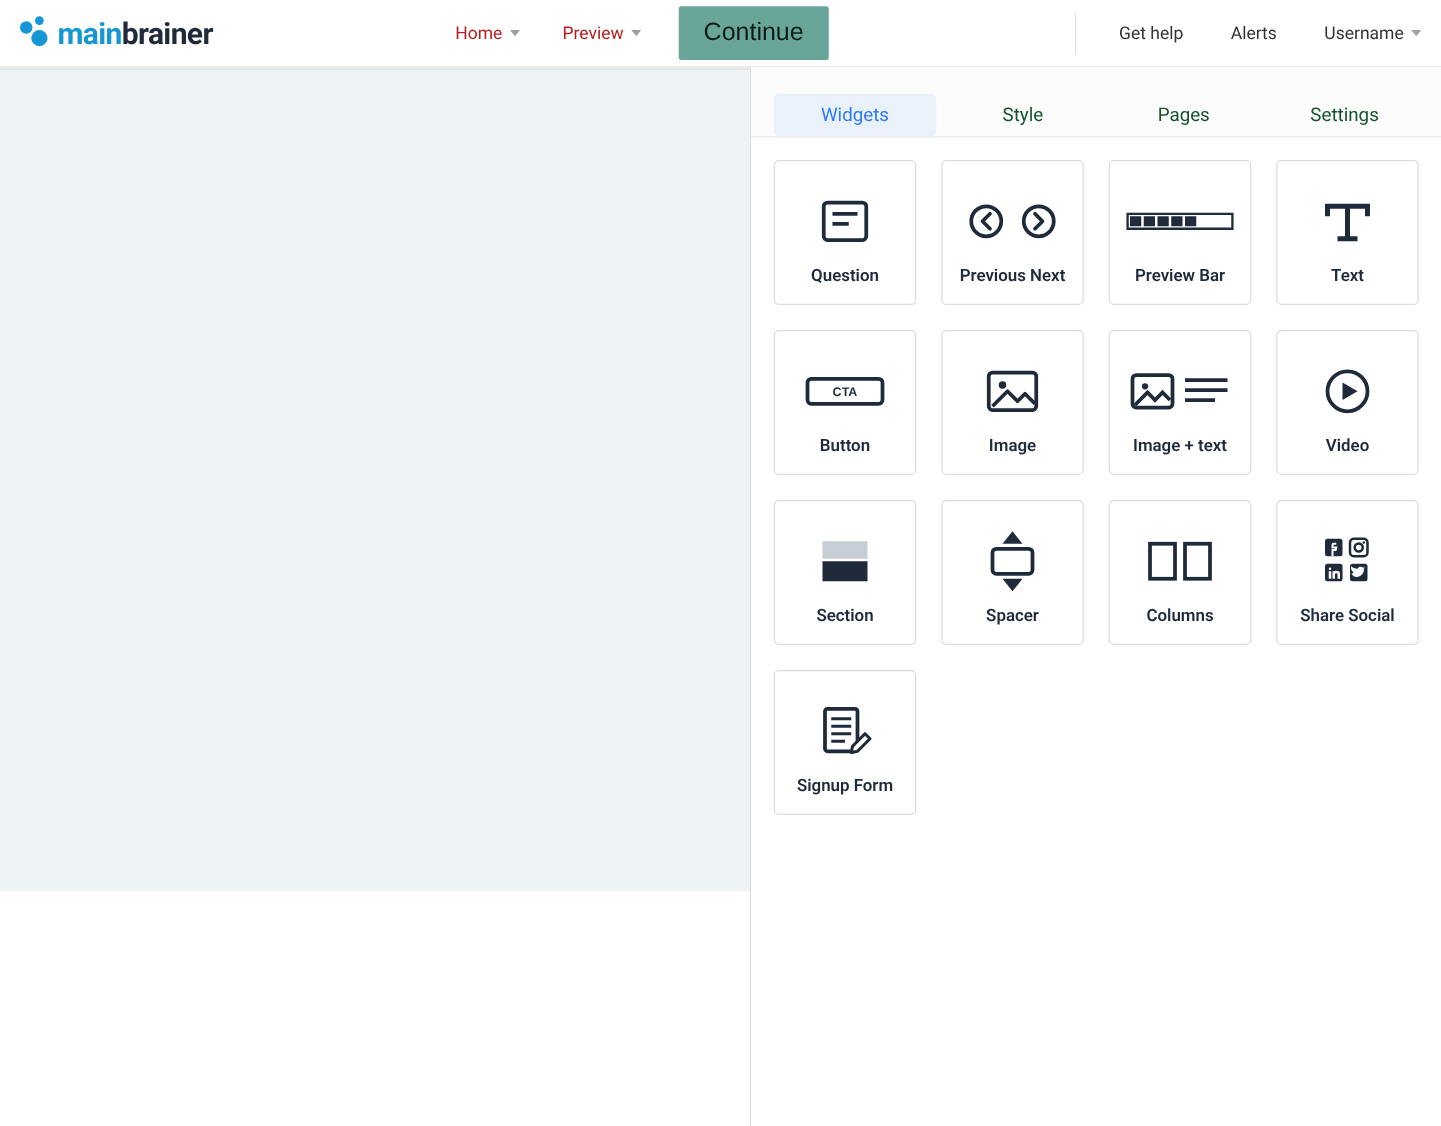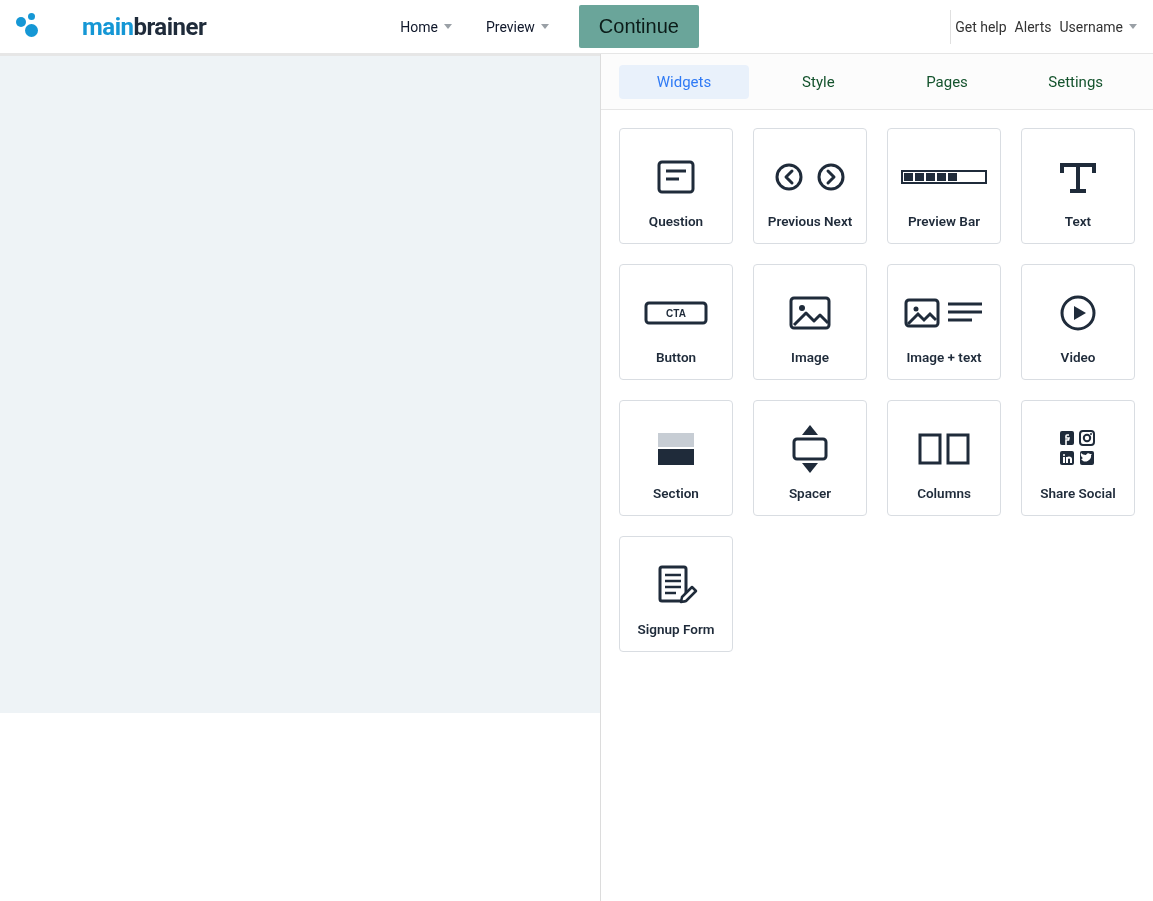--- a/index.html
+++ b/index.html
@@ -34,35 +34,35 @@
     height: 28px;
   }
   .logo-dots span {
     position: absolute;
     border-radius: 50%;
     background: #1597d5;
   }
   .logo-dots .d1 { width: 7px; height: 7px; left: 18px; top: 0; }
   .logo-dots .d2 { width: 10px; height: 10px; left: 6px; top: 4px; }
   .logo-dots .d3 { width: 13px; height: 13px; left: 15px; top: 11px; }
-  .logo-text { font-size: 24px; font-weight: 700; letter-spacing: -0.5px; margin-left: 36px; }
+  .logo-text { font-size: 24px; font-weight: 700; letter-spacing: -0.5px; }
   .logo-main { color: #1597d5; }
   .logo-brainer { color: #1f2b3a; }
 
   .top-center {
     display: flex;
     align-items: center;
     gap: 26px;
     margin-left: 190px;
   }
   .nav-item {
     display: flex;
     align-items: center;
     gap: 6px;
-    color: #0f172a;
+    color: #b91c1c;
     font-size: 14px;
     cursor: pointer;
     padding: 6px 4px;
   }
   .caret {
     width: 0; height: 0;
     border-left: 4px solid transparent;
     border-right: 4px solid transparent;
     border-top: 5px solid #9aa0a6;
   }
@@ -73,20 +73,21 @@
     padding: 10px 20px;
     border-radius: 2px;
     font-size: 20px;
     cursor: pointer;
   }
 
   .top-right {
     margin-left: auto;
     display: flex;
     align-items: center;
+    gap: 30px;
     padding-left: 34px;
   }
   .vsep {
     width: 1px;
     height: 34px;
     background: #e0e0e0;
     margin-right: 0px;
   }
   .top-right .nav-item { color: #333; }
 
@@ -109,21 +110,21 @@
   .panel {
     flex: 1;
     display: flex;
     flex-direction: column;
     background: #fff;
   }
 
   
   .tabs {
     display: flex;
-    align-items: center;
+    align-items: flex-end;
     height: 56px;
     border-bottom: 1px solid #e6e6e6;
     background: #fcfcfc;
     padding: 0 18px;
     gap: 10px;
   }
   .tab {
     flex: 1;
     text-align: center;
     font-size: 15px;

